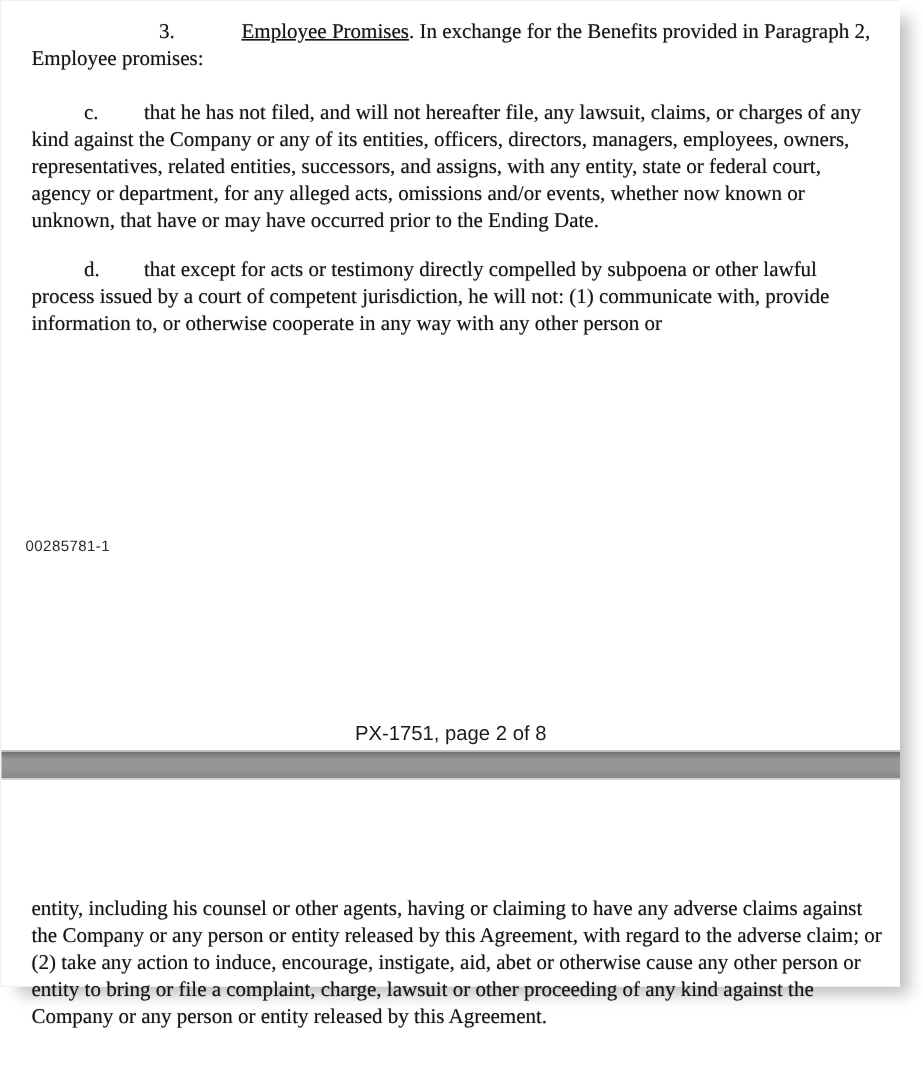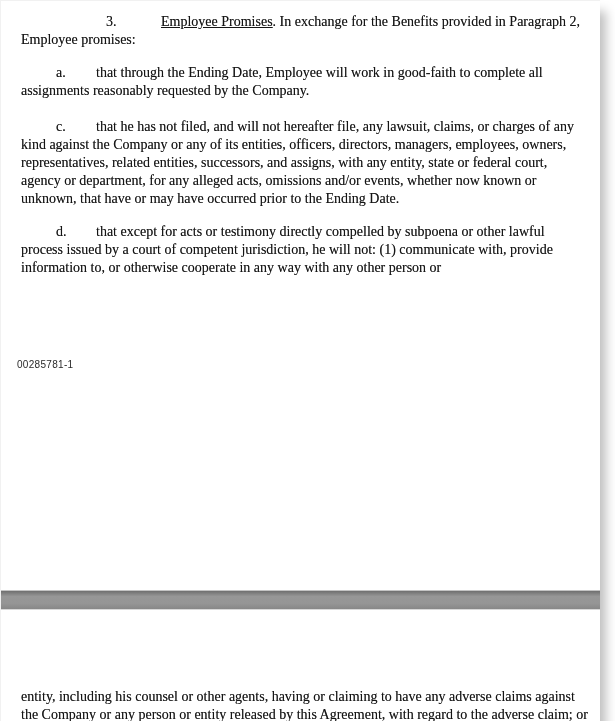--- a/index.html
+++ b/index.html
@@ -26,21 +26,21 @@
     position: relative;
     box-sizing: border-box;
     background: #ffffff;
     font-family: "Liberation Serif", serif;
     font-size: 14px;
     line-height: 18px;
     color: #151515;
     text-shadow: 0 0 0.6px rgba(25,25,25,0.55);
   }
   .page2 {
-    height: 589px;
+    height: 499px;
     padding: 12px 14px 0 20px;
   }
   .page3 {
     height: 137px;
     padding: 78px 12px 0 20px;
   }
   .para {
     margin: 15px 0 0 0;
   }
   .para.heading {
@@ -91,29 +91,29 @@
 </style>
 </head>
 <body>
 
 <div class="viewer">
   <div class="doc">
 
     <section class="page page2">
       <p class="para heading"><span class="plabel">3.</span><span class="title-underline">Employee Promises</span><span>. In exchange for the Benefits provided in Paragraph 2, Employee promises:</span></p>
 
-      <p class="para item"><span class="plabel">a.</span><span>that through the Ending Date, Employee will work in good-faith to complete all assignments reasonably requested by the Company.</span></p>
 
 
       <p class="para item item-c"><span class="plabel">c.</span><span>that he has not filed, and will not hereafter file, any lawsuit, claims, or charges of any kind against the Company or any of its entities, officers, directors, managers, employees, owners, representatives, related entities, successors, and assigns, with any entity, state or federal court, agency or department, for any alleged acts, omissions and/or events, whether now known or unknown, that have or may have occurred prior to the Ending Date.</span></p>
 
       <p class="para item"><span class="plabel">d.</span><span>that except for acts or testimony directly compelled by subpoena or other lawful process issued by a court of competent jurisdiction, he will not: (1) communicate with, provide information to, or otherwise cooperate in any way with any other person or</span></p>
 
       <div class="doc-number">00285781-1</div>
 
+      <div class="exhibit-label">PX-1751, page 2 of 8</div>
     </section>
 
     <div class="divider"></div>
 
     <section class="page page3">
       <p class="para cont">entity, including his counsel or other agents, having or claiming to have any adverse claims against the Company or any person or entity released by this Agreement, with regard to the adverse claim; or (2) take any action to induce, encourage, instigate, aid, abet or otherwise cause any other person or entity to bring or file a complaint, charge, lawsuit or other proceeding of any kind against the Company or any person or entity released by this Agreement.</p>
     </section>
 
   </div>
 </div>

